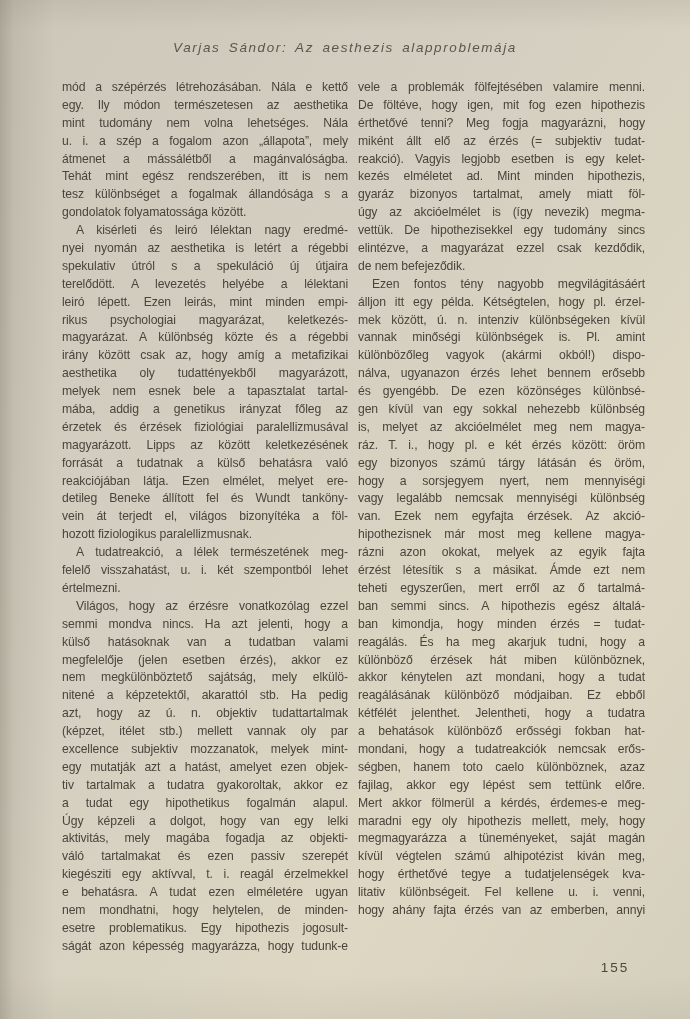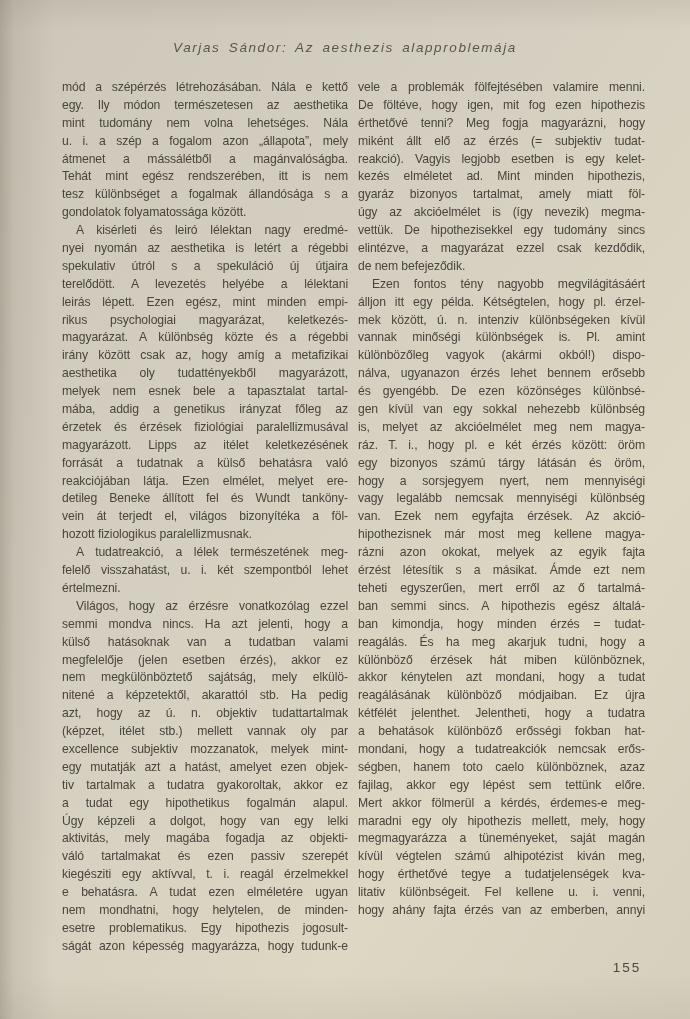--- a/index.html
+++ b/index.html
@@ -53,21 +53,20 @@
   .line.indent   { padding-left: 14px; }
   .page-number {
     position: absolute;
     top: 960px;
     left: 598px;
     width: 34px;
     text-align: center;
     font-size: 13.5px;
     letter-spacing: 2px;
     color: #4c463e;
-    margin-left: 12px;
   }
 </style>
 </head>
 <body>
 
 <div class="page">
   <div class="running-head">Varjas Sándor: Az aesthezis alapproblemája</div>
 
   <div class="column left">
       <div class="line">mód a szépérzés létrehozásában. Nála e kettő</div>
@@ -75,29 +74,29 @@
       <div class="line">mint tudomány nem volna lehetséges. Nála</div>
       <div class="line">u. i. a szép a fogalom azon „állapota”, mely</div>
       <div class="line">átmenet a mássálétből a magánvalóságba.</div>
       <div class="line">Tehát mint egész rendszerében, itt is nem</div>
       <div class="line">tesz különbséget a fogalmak állandósága s a</div>
       <div class="line para-end">gondolatok folyamatossága között.</div>
       <div class="line indent">A kisérleti és leiró lélektan nagy eredmé-</div>
       <div class="line">nyei nyomán az aesthetika is letért a régebbi</div>
       <div class="line">spekulativ útról s a spekuláció új útjaira</div>
       <div class="line">terelődött. A levezetés helyébe a lélektani</div>
-      <div class="line">leirás lépett. Ezen egész, mint minden empi-</div>
+      <div class="line">leiró lépett. Ezen leirás, mint minden empi-</div>
       <div class="line">rikus psychologiai magyarázat, keletkezés-</div>
       <div class="line">magyarázat. A különbség közte és a régebbi</div>
       <div class="line">irány között csak az, hogy amíg a metafizikai</div>
       <div class="line">aesthetika oly tudattényekből magyarázott,</div>
       <div class="line">melyek nem esnek bele a tapasztalat tartal-</div>
       <div class="line">mába, addig a genetikus irányzat főleg az</div>
       <div class="line">érzetek és érzések fiziológiai paralellizmusával</div>
-      <div class="line">magyarázott. Lipps az itélet keletkezésének</div>
+      <div class="line">magyarázott. Lipps az között keletkezésének</div>
       <div class="line">forrását a tudatnak a külső behatásra való</div>
       <div class="line">reakciójában látja. Ezen elmélet, melyet ere-</div>
       <div class="line">detileg Beneke állított fel és Wundt tanköny-</div>
       <div class="line">vein át terjedt el, világos bizonyítéka a föl-</div>
       <div class="line para-end">hozott fiziologikus paralellizmusnak.</div>
       <div class="line indent">A tudatreakció, a lélek természetének meg-</div>
       <div class="line">felelő visszahatást, u. i. két szempontból lehet</div>
       <div class="line para-end">értelmezni.</div>
       <div class="line indent">Világos, hogy az érzésre vonatkozólag ezzel</div>
       <div class="line">semmi mondva nincs. Ha azt jelenti, hogy a</div>
@@ -149,21 +148,21 @@
       <div class="line">van. Ezek nem egyfajta érzések. Az akció-</div>
       <div class="line">hipothezisnek már most meg kellene magya-</div>
       <div class="line">rázni azon okokat, melyek az egyik fajta</div>
       <div class="line">érzést létesítik s a másikat. Ámde ezt nem</div>
       <div class="line">teheti egyszerűen, mert erről az ő tartalmá-</div>
       <div class="line">ban semmi sincs. A hipothezis egész általá-</div>
       <div class="line">ban kimondja, hogy minden érzés = tudat-</div>
       <div class="line">reagálás. És ha meg akarjuk tudni, hogy a</div>
       <div class="line">különböző érzések hát miben különböznek,</div>
       <div class="line">akkor kénytelen azt mondani, hogy a tudat</div>
-      <div class="line">reagálásának különböző módjaiban. Ez újra</div>
+      <div class="line">reagálásának különböző módjaiban. Ez ebből</div>
       <div class="line">kétfélét jelenthet. Jelentheti, hogy a tudatra</div>
       <div class="line">a behatások különböző erősségi fokban hat-</div>
       <div class="line">mondani, hogy a tudatreakciók nemcsak erős-</div>
       <div class="line">ségben, hanem toto caelo különböznek, azaz</div>
       <div class="line">fajilag, akkor egy lépést sem tettünk előre.</div>
       <div class="line">Mert akkor fölmerül a kérdés, érdemes-e meg-</div>
       <div class="line">maradni egy oly hipothezis mellett, mely, hogy</div>
       <div class="line">megmagyarázza a tüneményeket, saját magán</div>
       <div class="line">kívül végtelen számú alhipotézist kiván meg,</div>
       <div class="line">hogy érthetővé tegye a tudatjelenségek kva-</div>

